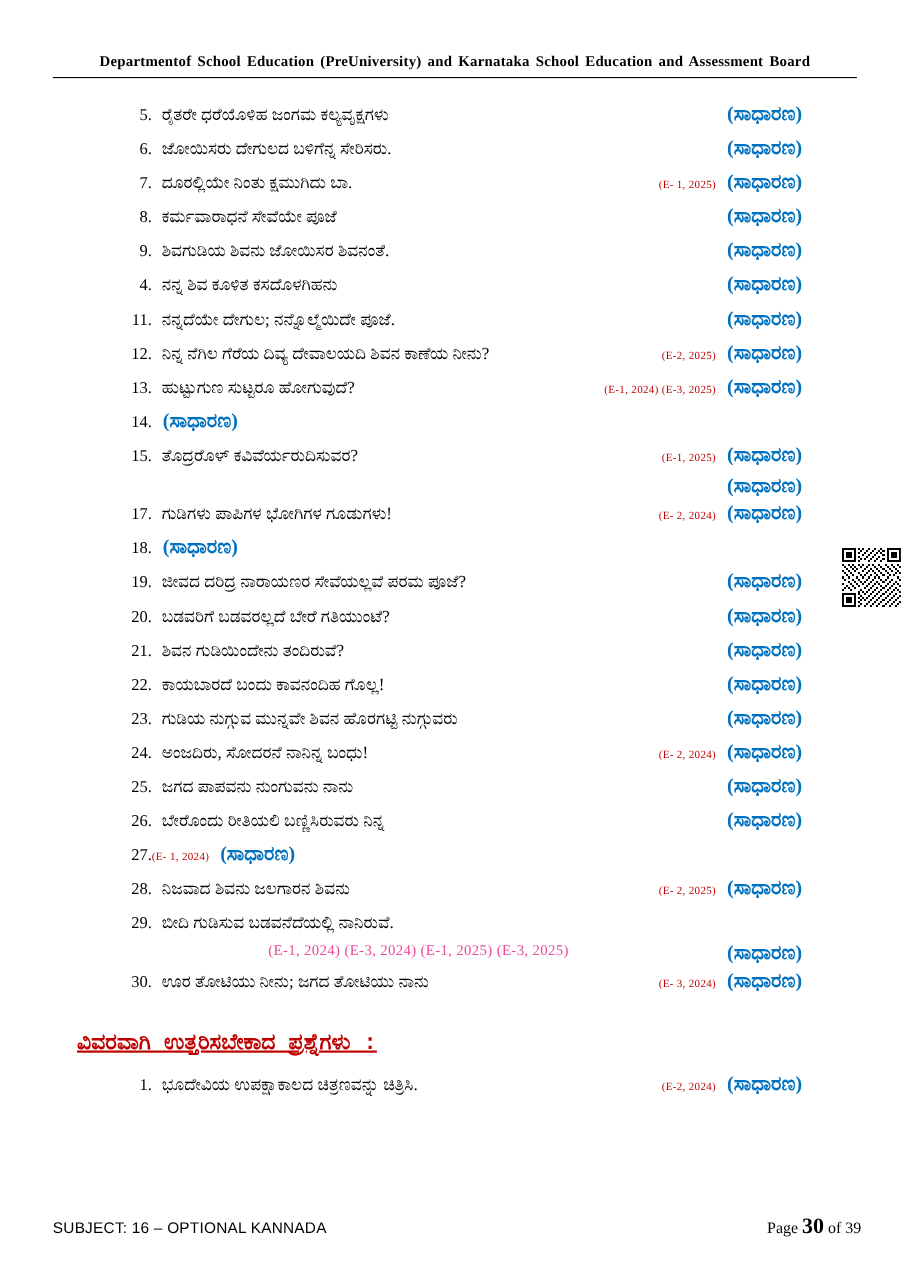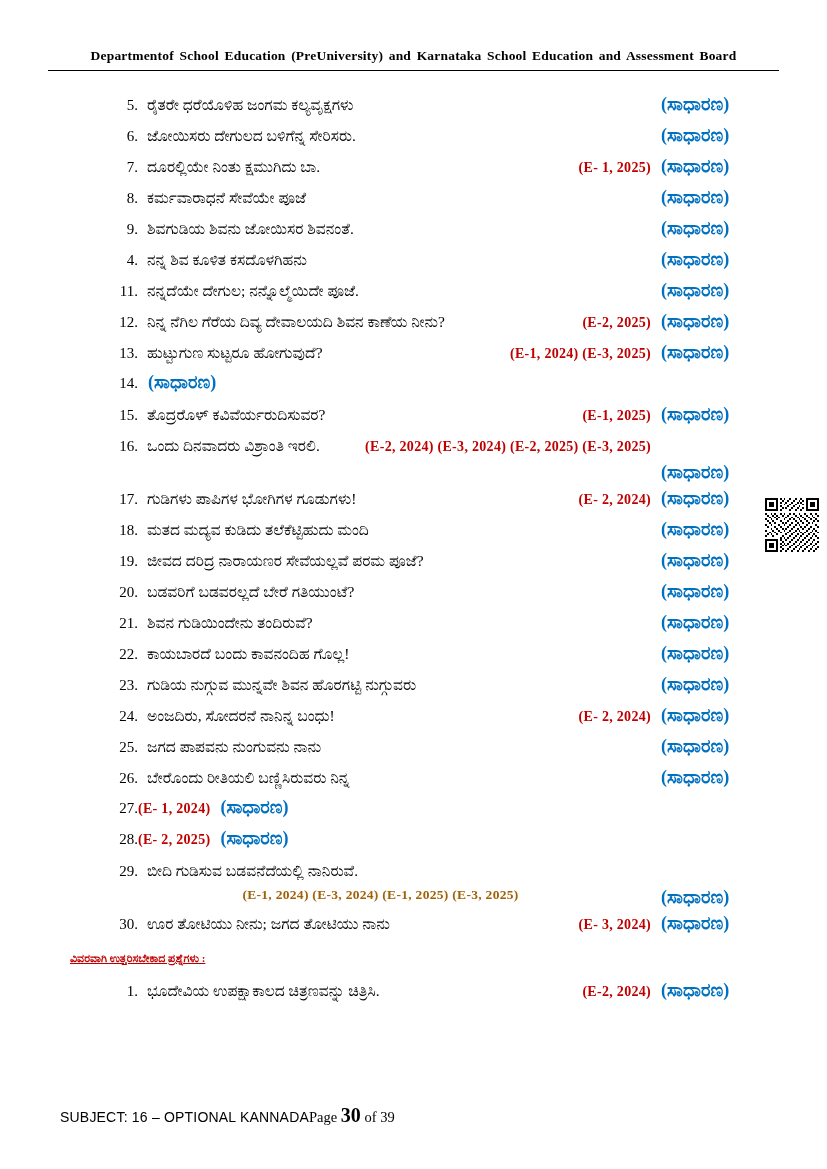--- a/index.html
+++ b/index.html
@@ -60,22 +60,22 @@
   .q-text {
     flex: 1 1 auto;
     font-size: 15.5px;
     color: #000;
     padding-left: 9px;
     line-height: 1.5;
   }
   .q-codes {
     flex: 0 0 auto;
     color: #C00000;
-    font-size: 14px;
-    font-weight: bold;
+    font-size: 10px;
+    font-weight: normal;
     white-space: nowrap;
     padding-right: 10px;
     letter-spacing: 0.3px;
   }
   .q-level {
     flex: 0 0 84px;
     width: 84px;
     text-align: left;
     color: #0070C0;
     font-size: 18px;
@@ -86,46 +86,46 @@
     display: flex;
     justify-content: flex-end;
     margin-top: -3px;
     margin-bottom: 4px;
   }
   .codes-wrap-row .q-level {
     flex: 0 0 84px;
   }
   .codes-line {
     text-align: center;
-    color: #a16207;
-    font-weight: bold;
+    color: #ec4899;
+    font-weight: normal;
     font-size: 13.5px;
     flex: 1 1 auto;
     padding-right: 10px;
     letter-spacing: 0.3px;
   }
   .section-title {
-    margin-top: 10px;
+    margin-top: 26px;
     margin-bottom: 14px;
     color: #C00000;
     font-weight: bold;
-    font-size: 11px;
+    font-size: 20px;
     text-decoration: underline;
     margin-left: -40px;
+    font-family: Liberation Mono, monospace;
   }
   .footer {
     position: absolute;
     left: 48px;
     right: 44px;
     bottom: 42px;
     display: flex;
-    justify-content: flex-start;
+    justify-content: space-between;
     align-items: baseline;
     font-size: 14.5px;
-    margin-left: 12px;
   }
   .footer-left {
     font-family: "Liberation Sans", sans-serif;
     font-size: 14px;
     letter-spacing: 0.2px;
   }
   .footer-right {
     font-size: 14.5px;
   }
   .footer-right .pagenum {
@@ -220,41 +220,34 @@
       <div class="q-level">(ಸಾಧಾರಣ)</div>
     </div>
 
     <div class="q-row">
       <div class="q-num">15.</div>
       <div class="q-text">ತೊದ್ರರೊಳ್ ಕವಿವೆರ್ಯರುದಿಸುವರ?</div>
       <div class="q-codes">(E-1,  2025)</div>
       <div class="q-level">(ಸಾಧಾರಣ)</div>
     </div>
 
-    <div class="q-row">
-      <div class="q-num">16.</div>
-      <div class="q-text">ಒಂದು ದಿನವಾದರು ವಿಶ್ರಾಂತಿ ಇರಲಿ.</div>
-      <div class="q-codes">(E-2, 2024)  (E-3, 2024)  (E-2, 2025)   (E-3, 2025)</div>
-      <div class="q-level"></div>
-    </div>
     <div class="codes-wrap-row">
       <div class="codes-line"></div>
       <div class="q-level">(ಸಾಧಾರಣ)</div>
     </div>
 
     <div class="q-row">
       <div class="q-num">17.</div>
       <div class="q-text">ಗುಡಿಗಳು ಪಾಪಿಗಳ ಭೋಗಿಗಳ ಗೂಡುಗಳು!</div>
       <div class="q-codes">(E- 2,  2024)</div>
       <div class="q-level">(ಸಾಧಾರಣ)</div>
     </div>
 
     <div class="q-row">
       <div class="q-num">18.</div>
-      <div class="q-text">ಮತದ ಮದ್ಯವ ಕುಡಿದು ತಲೆಕೆಟ್ಟಿಹುದು ಮಂದಿ</div>
       <div class="q-codes"></div>
       <div class="q-level">(ಸಾಧಾರಣ)</div>
     </div>
 
     <div class="q-row">
       <div class="q-num">19.</div>
       <div class="q-text">ಜೀವದ ದರಿದ್ರ ನಾರಾಯಣರ ಸೇವೆಯಲ್ಲವೆ ಪರಮ ಪೂಜೆ?</div>
       <div class="q-codes"></div>
       <div class="q-level">(ಸಾಧಾರಣ)</div>
     </div>
@@ -309,20 +302,21 @@
     </div>
 
     <div class="q-row">
       <div class="q-num">27.</div>
       <div class="q-codes">(E- 1,  2024)</div>
       <div class="q-level">(ಸಾಧಾರಣ)</div>
     </div>
 
     <div class="q-row">
       <div class="q-num">28.</div>
+      <div class="q-text">ನಿಜವಾದ ಶಿವನು ಜಲಗಾರನ ಶಿವನು</div>
       <div class="q-codes">(E- 2,  2025)</div>
       <div class="q-level">(ಸಾಧಾರಣ)</div>
     </div>
 
     <div class="q-row">
       <div class="q-num">29.</div>
       <div class="q-text">ಬೀದಿ ಗುಡಿಸುವ ಬಡವನೆದೆಯಲ್ಲಿ ನಾನಿರುವೆ.</div>
       <div class="q-codes"></div>
       <div class="q-level"></div>
     </div>

